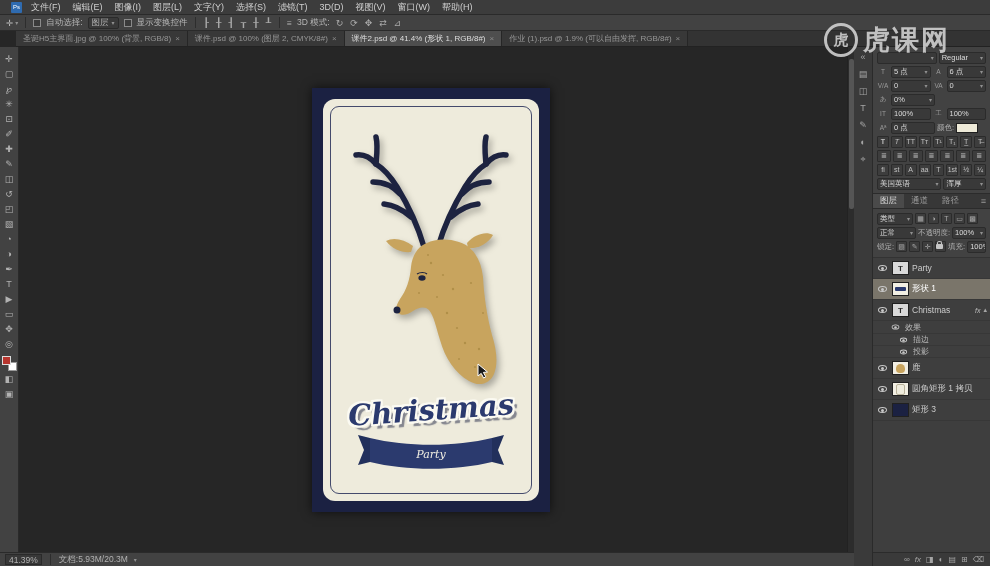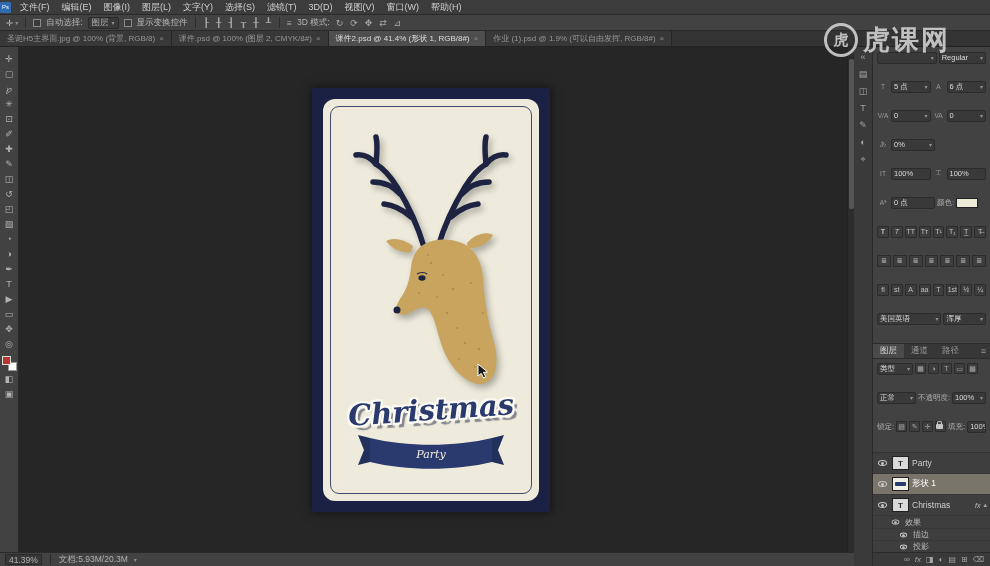--- a/index.html
+++ b/index.html
@@ -1,31 +1,31 @@
 <!DOCTYPE html>
 <html><head>
 <meta charset="utf-8">
 <style>
   * {margin:0;padding:0;box-sizing:border-box}
   html,body {width:990px;height:566px;overflow:hidden}
   body {font-family:"Liberation Sans","DejaVu Sans",sans-serif;background:#262626;color:#c8c8c8;font-size:9px;position:relative}
 
   
-  #menubar {position:absolute;top:0;left:0;right:0;height:15px;background:#3c3c3c;border-bottom:1px solid #2a2a2a;display:flex;align-items:center;padding-left:0;z-index:5}
+  #menubar {position:absolute;top:0;left:0;right:0;height:15px;background:#3c3c3c;border-bottom:1px solid #2a2a2a;display:flex;align-items:center;padding-left:11px;z-index:5}
   .mi {padding:0 6px;color:#cfcfcf;white-space:nowrap}
   #app-badge {width:11px;height:11px;background:#2f6bb0;color:#fff;font-size:6px;display:flex;align-items:center;justify-content:center;border-radius:1px;margin-right:3px}
 
   #optionsbar {position:absolute;top:15px;left:0;right:0;height:16px;background:#424242;border-bottom:1px solid #2a2a2a;display:flex;align-items:center;gap:5px;padding:0 6px;font-size:8.5px;color:#b5b5b5;z-index:5}
   .cb {width:8px;height:8px;border:1px solid #8a8a8a;background:#3a3a3a;display:inline-block;flex:none}
   .osel {display:inline-flex;align-items:center;gap:3px;background:#393939;border:1px solid #2a2a2a;padding:0 3px;height:12px;border-radius:2px}
   .vsep {width:1px;height:11px;background:#2d2d2d;margin:0 2px}
   .obtn {padding:0 1px;color:#a8a8a8;font-size:9px}
   .tool-preset {display:flex;align-items:center;gap:2px;color:#bbb}
 
-  #tabbar {position:absolute;top:31px;left:0;right:0;height:16px;background:#333;border-bottom:1px solid #222;display:flex;z-index:5}
+  #tabbar {position:absolute;top:31px;left:16px;right:0;height:16px;background:#333;border-bottom:1px solid #222;display:flex;z-index:5}
   .dtab {display:flex;align-items:center;gap:4px;padding:0 7px;font-size:8px;background:#383838;color:#979797;border-right:1px solid #262626;white-space:nowrap}
   .dtab.active {background:#4e4e4e;color:#dedede}
   .dtab .x {color:#8a8a8a}
 
   
   #toolbar {position:absolute;top:47px;left:0;width:19px;bottom:14px;background:#424242;border-right:1px solid #2a2a2a;display:flex;flex-direction:column;align-items:center;padding-top:5px;gap:1px;z-index:4}
   .tool {width:17px;height:14px;display:flex;align-items:center;justify-content:center;font-size:9px;color:#b2b2b2}
   #swatches {position:relative;width:15px;height:15px;margin-top:4px;flex:none}
   #fg-swatch {position:absolute;left:0;top:0;width:9px;height:9px;border:1px solid #ddd;z-index:2}
   #bg-swatch {position:absolute;right:0;bottom:0;width:9px;height:9px;border:1px solid #999}
@@ -45,21 +45,21 @@
   #vscroll {position:absolute;left:847px;top:47px;width:7px;bottom:14px;background:#2c2c2c;border-left:1px solid #222}
   #vthumb {position:absolute;top:12px;left:1px;width:5px;height:150px;background:#555;border-radius:2px}
 
   
   #dock {position:absolute;left:854px;top:47px;width:19px;bottom:0;background:#3a3a3a;border-right:1px solid #2a2a2a;display:flex;flex-direction:column;align-items:center;padding-top:4px;gap:5px;z-index:4}
   .dicon {width:15px;height:12px;display:flex;align-items:center;justify-content:center;color:#a5a5a5;font-size:9px}
 
   
   #rightcol {position:absolute;left:873px;top:47px;width:117px;bottom:0;background:#424242;display:flex;flex-direction:column;z-index:4}
   #charpanel {padding:4px 4px 2px 4px;border-bottom:1px solid #2b2b2b}
-  .crow {display:flex;align-items:center;gap:2px;height:13px;margin-bottom:16px}
+  .crow {display:flex;align-items:center;gap:2px;height:13px;margin-bottom:1px}
   .cic {width:12px;font-size:6.5px;color:#9a9a9a;text-align:center;flex:none;overflow:hidden}
   .csel {flex:1;display:flex;align-items:center;justify-content:space-between;background:#393939;border:1px solid #2b2b2b;border-radius:2px;padding:0 2px;height:12px;font-size:7.5px;color:#dcdcdc;overflow:hidden;white-space:nowrap}
   .car {color:#909090;font-size:6px;flex:none}
   .tbtn {flex:1;height:12px;display:flex;align-items:center;justify-content:center;font-size:7px;color:#c0c0c0;background:#3d3d3d;border:1px solid #2b2b2b;border-radius:1px;overflow:hidden}
   .cswatch {width:22px;height:10px;border:1px solid #1f1f1f;flex:none}
   .clabel {font-size:7.5px;color:#b0b0b0;white-space:nowrap}
 
   #paneltabs {display:flex;height:15px;background:#373737;border-bottom:1px solid #2b2b2b;align-items:stretch}
   .ptab {padding:0 7px;display:flex;align-items:center;font-size:8.5px;color:#9a9a9a;white-space:nowrap}
   .ptab.active {background:#4a4a4a;color:#dddddd}

